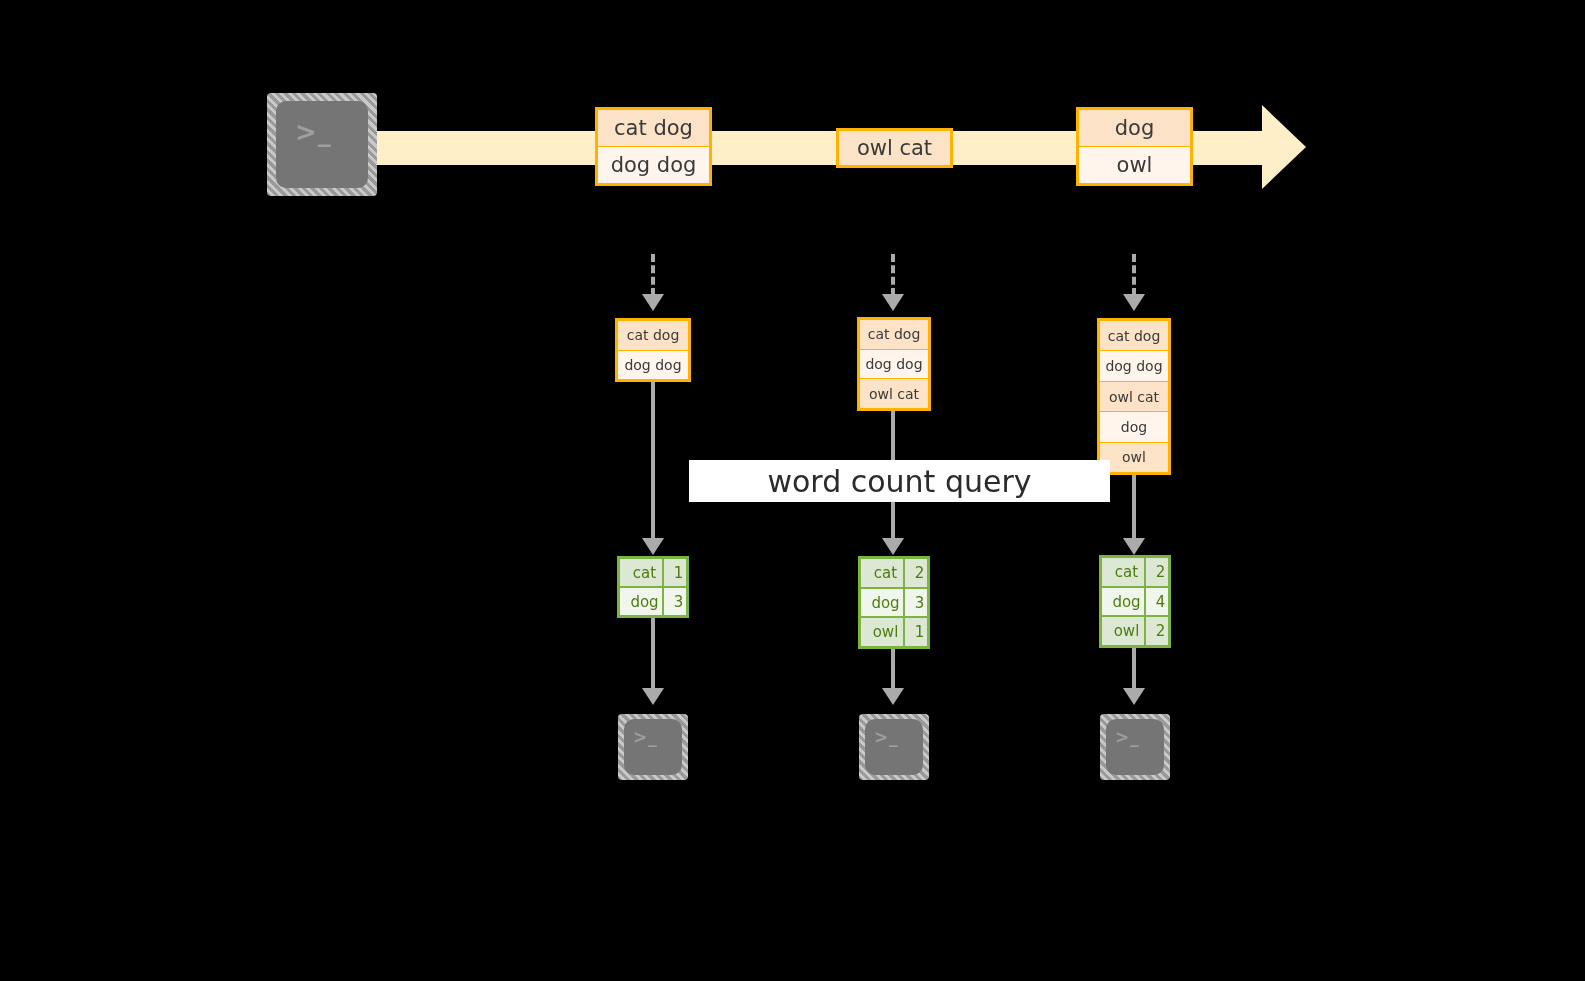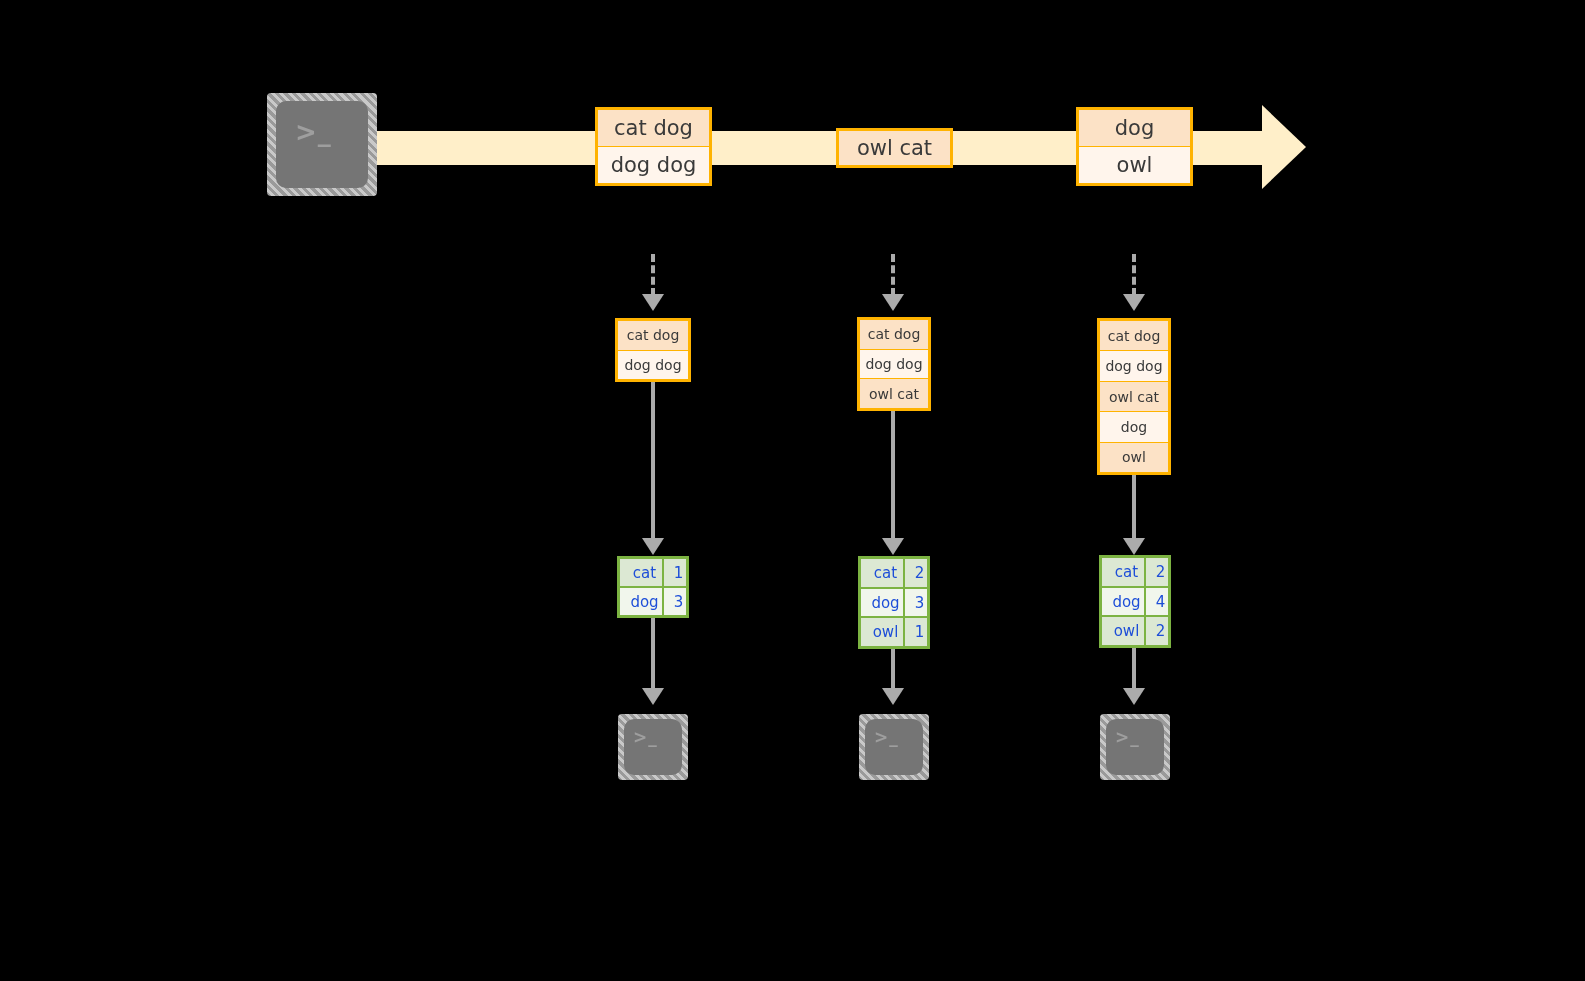--- a/index.html
+++ b/index.html
@@ -29,21 +29,21 @@
   .rec .cell:last-child{border-bottom:none;}
   .cell.peach{background:#FCE2C6;}
   .cell.cream{background:#FFF5EC;}
 
   
   .tbl{position:absolute;box-sizing:border-box;border:3px solid #7CB342;
        display:flex;flex-direction:column;}
   .tbl .trow{display:flex;flex:1;border-bottom:2px solid #7CB342;}
   .tbl .trow:last-child{border-bottom:none;}
   .tbl .tc{box-sizing:border-box;display:flex;align-items:center;
-       justify-content:center;color:#1d4ed8;padding-left:7px;}
+       justify-content:center;color:#4d7c0f;padding-left:7px;}
   .tbl .tc.k{border-right:2px solid #7CB342;}
   .trow.shadeA .tc{background:#DCE8D3;}
   .trow.shadeB .tc{background:#F1F6EC;}
 
   
   .vline{position:absolute;width:4px;background:#ABABAB;}
   .vdash{position:absolute;width:0;border-left:4px dashed #ABABAB;}
   .ahead{position:absolute;width:0;height:0;
      border-left:11px solid transparent;border-right:11px solid transparent;
      border-top:17px solid #ABABAB;}
@@ -109,20 +109,23 @@
 
   <div class="vline" style="left:651px;top:382px;height:158px;"></div>
   <div class="ahead" style="left:642px;top:538px;"></div>
 
   <div class="vline" style="left:891px;top:411px;height:129px;"></div>
   <div class="ahead" style="left:882px;top:538px;"></div>
 
   <div class="vline" style="left:1132px;top:475px;height:65px;"></div>
   <div class="ahead" style="left:1123px;top:538px;"></div>
 
+  <div class="banner" style="left:689px;top:460px;width:421px;height:42px;">
+    <span style="font-size:30px;">word count query</span>
+  </div>
 
   <div class="tbl" style="left:617px;top:556px;width:72px;height:62px;">
     <div class="trow shadeA">
       <div class="tc k" style="width:44px;font-size:15px;">cat</div>
       <div class="tc v" style="flex:1;font-size:15px;">1</div>
     </div>
     <div class="trow shadeB">
       <div class="tc k" style="width:44px;font-size:15px;">dog</div>
       <div class="tc v" style="flex:1;font-size:15px;">3</div>
     </div>

